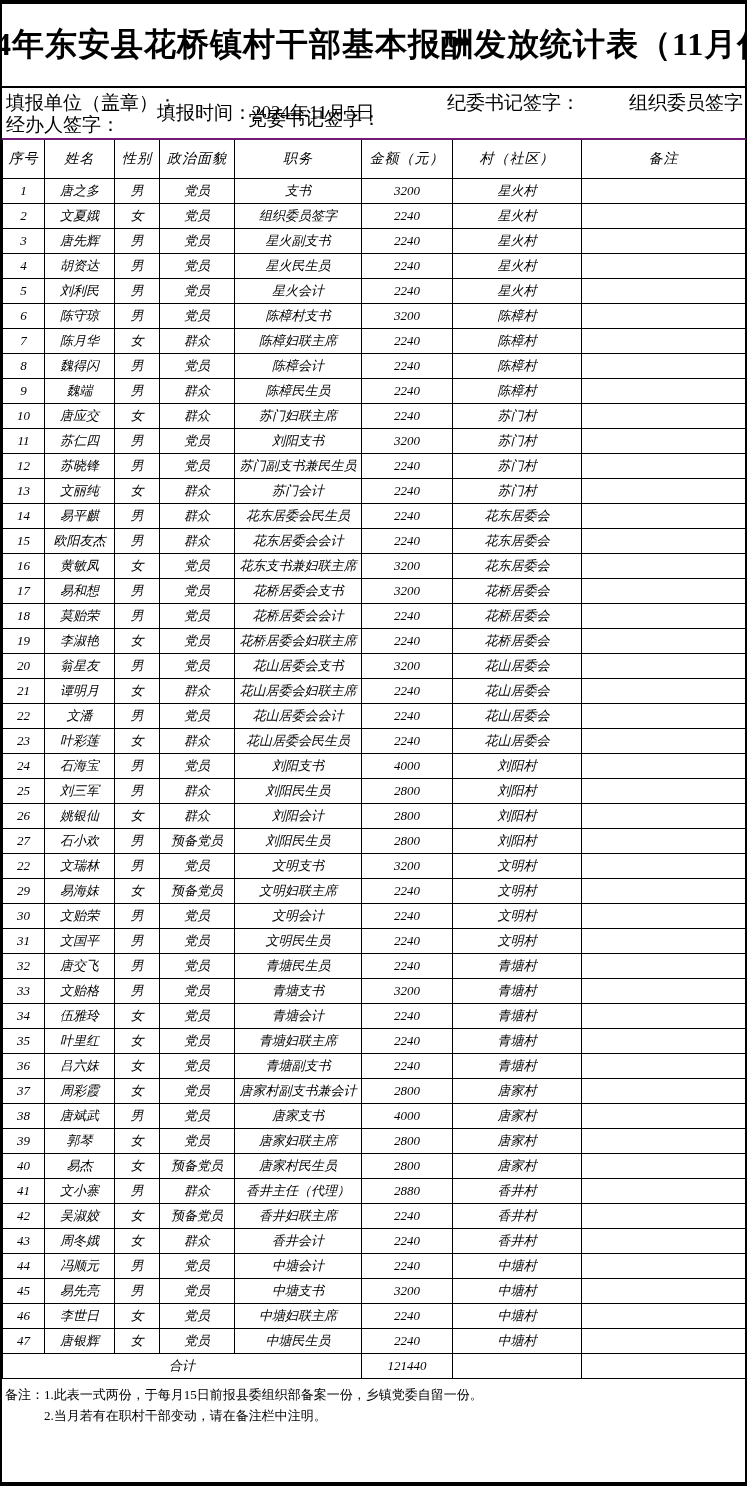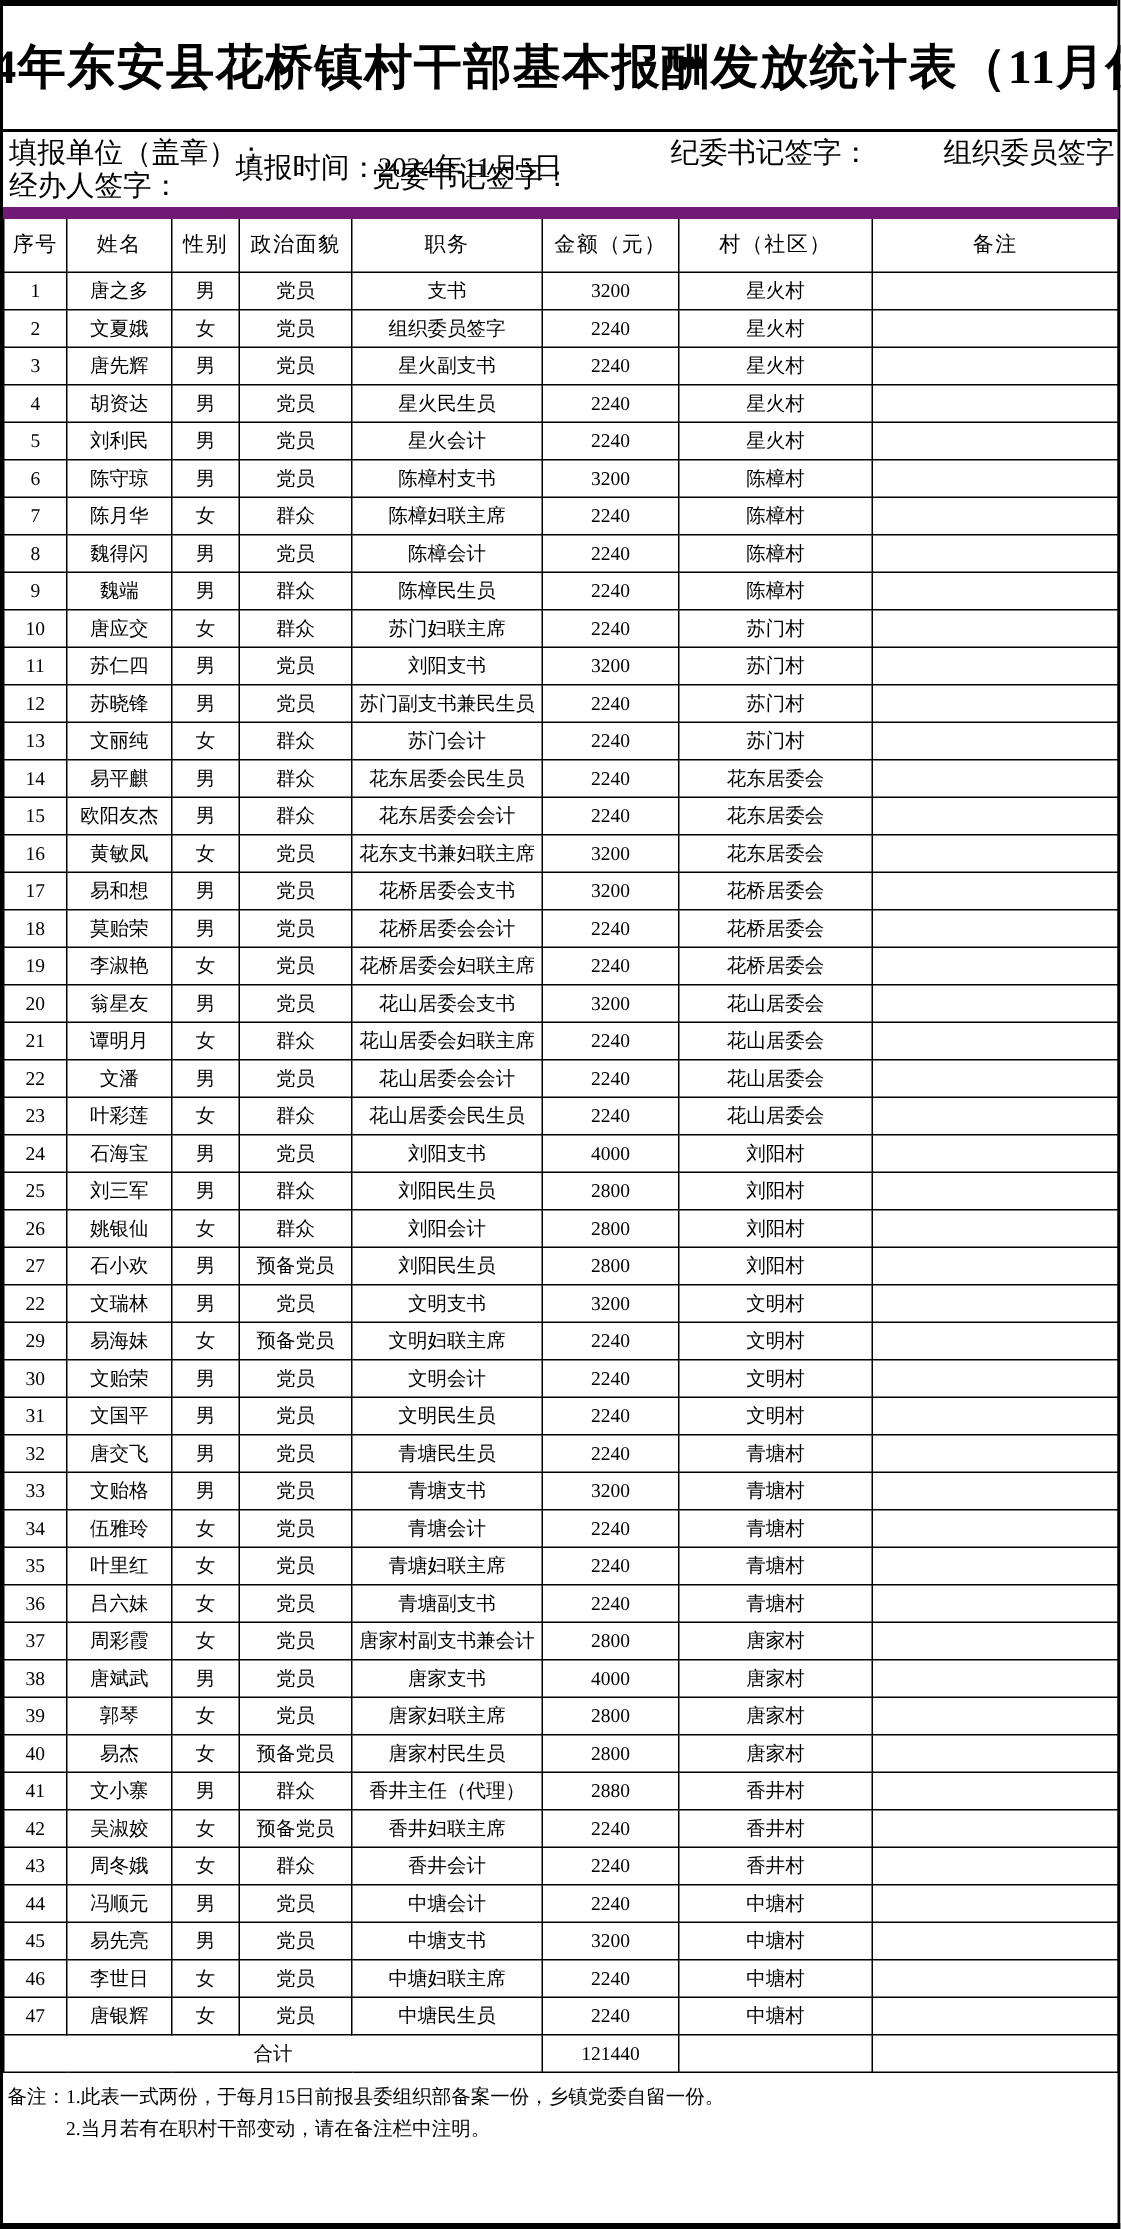--- a/index.html
+++ b/index.html
@@ -41,21 +41,22 @@
   .lbl-unit        { left: 4px;   top: 4px; }
   .lbl-party       { left: 246px; top: 4px; margin-top: 16px; }
   .lbl-discipline  { left: 445px; top: 4px; }
   .lbl-organize    { left: 627px; top: 4px; }
   .lbl-handler     { left: 4px;   top: 26px; }
   .lbl-filltime    { left: 155px; top: 14px; }
   table.salary {
     width: 743px;
     border-collapse: collapse;
     table-layout: fixed;
-    border-top: 8px solid #701a75;
+    border-top: 2px solid #701a75;
+    font-style: italic;
   }
   table.salary th, table.salary td {
     border: 1px solid #000;
     text-align: center;
     vertical-align: middle;
     overflow: hidden;
     white-space: nowrap;
   }
   table.salary th {
     height: 39px;

